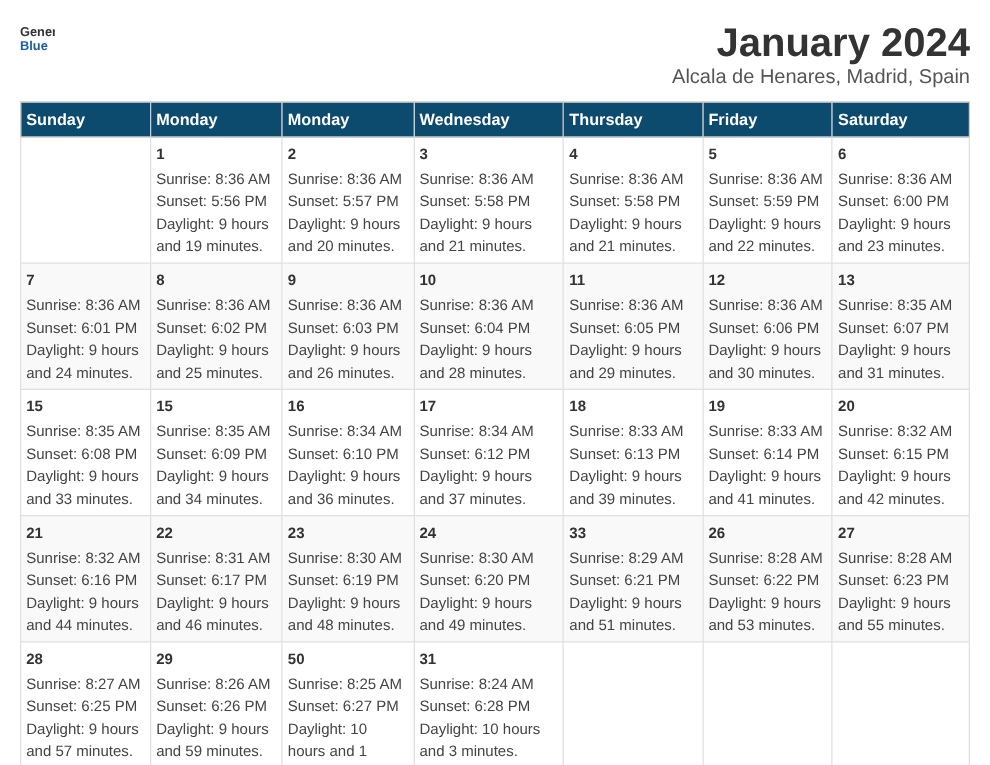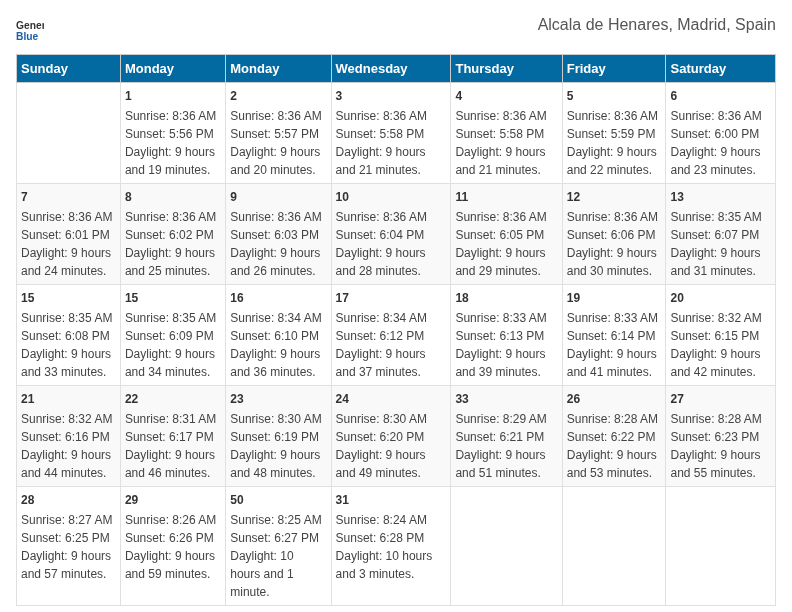--- a/index.html
+++ b/index.html
@@ -37,21 +37,21 @@
       font-size: 16px;
       color: #555;
       margin-left: 24px;
     }
     table {
       width: 100%;
       border-collapse: collapse;
       font-size: 11px;
     }
     thead tr {
-      background-color: #0369a1;
+      background-color: #0c4a6e;
       color: #fff;
     }
     thead th {
       padding: 6px 4px;
       text-align: left;
       font-size: 13px;
       font-weight: bold;
       border: 1px solid #ccc;
     }
     tbody tr {
@@ -88,20 +88,21 @@
 <body>
 
 <div class="header-area">
   <div class="logo">
     <svg class="logo-icon" viewBox="0 0 30 30" xmlns="http://www.w3.org/2000/svg">
       <text x="0" y="14" font-size="11" font-weight="bold" fill="#333" font-family="Arial">General</text>
       <text x="0" y="26" font-size="11" font-weight="bold" fill="#1a5fa8" font-family="Arial">Blue</text>
     </svg>
   </div>
   <div class="title-area">
+    <div class="main-title">January 2024</div>
     <div class="subtitle">Alcala de Henares, Madrid, Spain</div>
   </div>
 </div>
 
 <table>
   <thead>
     <tr>
     <th>Sunday</th>
         <th>Monday</th>
         <th>Monday</th>

